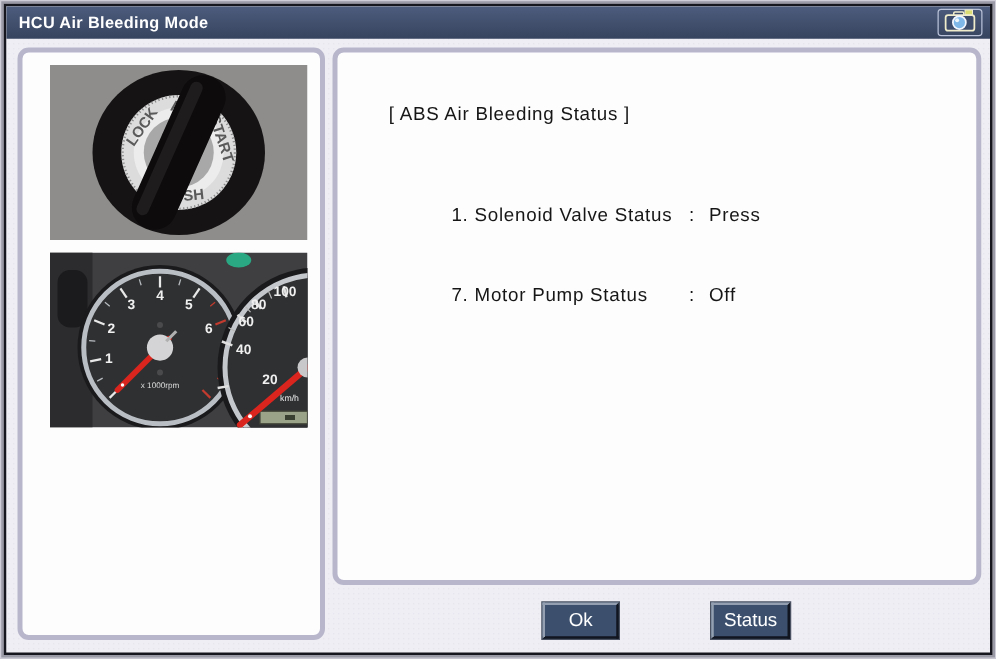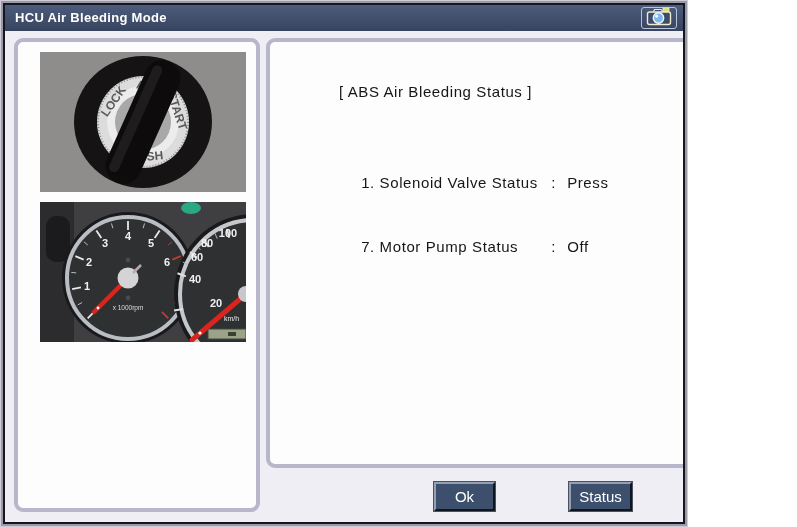--- a/index.html
+++ b/index.html
@@ -1,41 +1,41 @@
 <!DOCTYPE html>
 <html><head>
 <meta charset="utf-8">
 <style>
   html,body{margin:0;padding:0;}
   body{width:797px;height:527px;font-family:"Liberation Sans",sans-serif;}
-  .window{position:relative;width:688px;height:527px;box-sizing:border-box;
+  .window{position:relative;width:797px;height:527px;box-sizing:border-box;
     background:#9a99a6;border:1px solid #cfced8;}
   .inner{position:absolute;left:2px;top:2px;right:2px;bottom:2px;
     border:2px solid #16161e;background-color:#efeef4;
     background-image:radial-gradient(#e0deea 14%,transparent 15%);
     background-size:4px 4px;overflow:hidden;}
   .titlebar{position:absolute;left:0;top:0;right:0;height:26px;
     background:linear-gradient(#4d5c7d,#37445f);}
   .title{position:absolute;left:10px;top:0;line-height:26px;color:#ffffff;
     font-size:13px;font-weight:bold;letter-spacing:.3px;white-space:pre;}
   .camera-btn{position:absolute;right:6px;top:2px;width:36px;height:22px;
     border:1px solid #b9c2d8;border-radius:3px;background:transparent;
     display:flex;align-items:center;justify-content:center;padding:0;cursor:pointer;}
   .panel{position:absolute;background:#fdfdfe;border:4px solid #b7b6cb;border-radius:9px;}
   .left-panel{left:9px;top:33px;width:246px;height:474px;box-sizing:border-box;}
   .right-panel{left:261px;top:33px;width:519px;height:430px;box-sizing:border-box;}
   .photo{position:absolute;left:22px;width:206px;height:140px;display:block;}
   .photo-1{top:10px;}
   .photo-2{top:160px;}
   .rp-text{position:absolute;font-size:15px;color:#161616;letter-spacing:.6px;white-space:pre;}
-  .heading{left:41px;top:41px;margin-left:28px;}
+  .heading{left:41px;top:41px;}
   .row1{left:53px;top:105px;}
   .row2{left:53px;top:169px;}
   .instruction{left:39px;top:233px;}
-  .row-label{display:inline-block;width:190px;margin-top:10px;}
+  .row-label{display:inline-block;width:190px;}
   .row-colon{display:inline-block;width:16px;}
   .btn{position:absolute;top:477px;height:29px;box-sizing:border-box;background:#3c506e;
     color:#ffffff;font-family:"Liberation Sans",sans-serif;font-size:15px;text-align:center;
     border-top:2px solid #94a0b2;border-left:2px solid #94a0b2;
     border-bottom:2px solid #10151f;border-right:2px solid #10151f;
     box-shadow:0 0 0 1px #4a5160;padding:0;cursor:pointer;}
   .ok-btn{left:429px;width:61px;}
   .cancel-btn{left:564px;width:63px;}
   svg text{font-family:"Liberation Sans",sans-serif;}
 </style>

